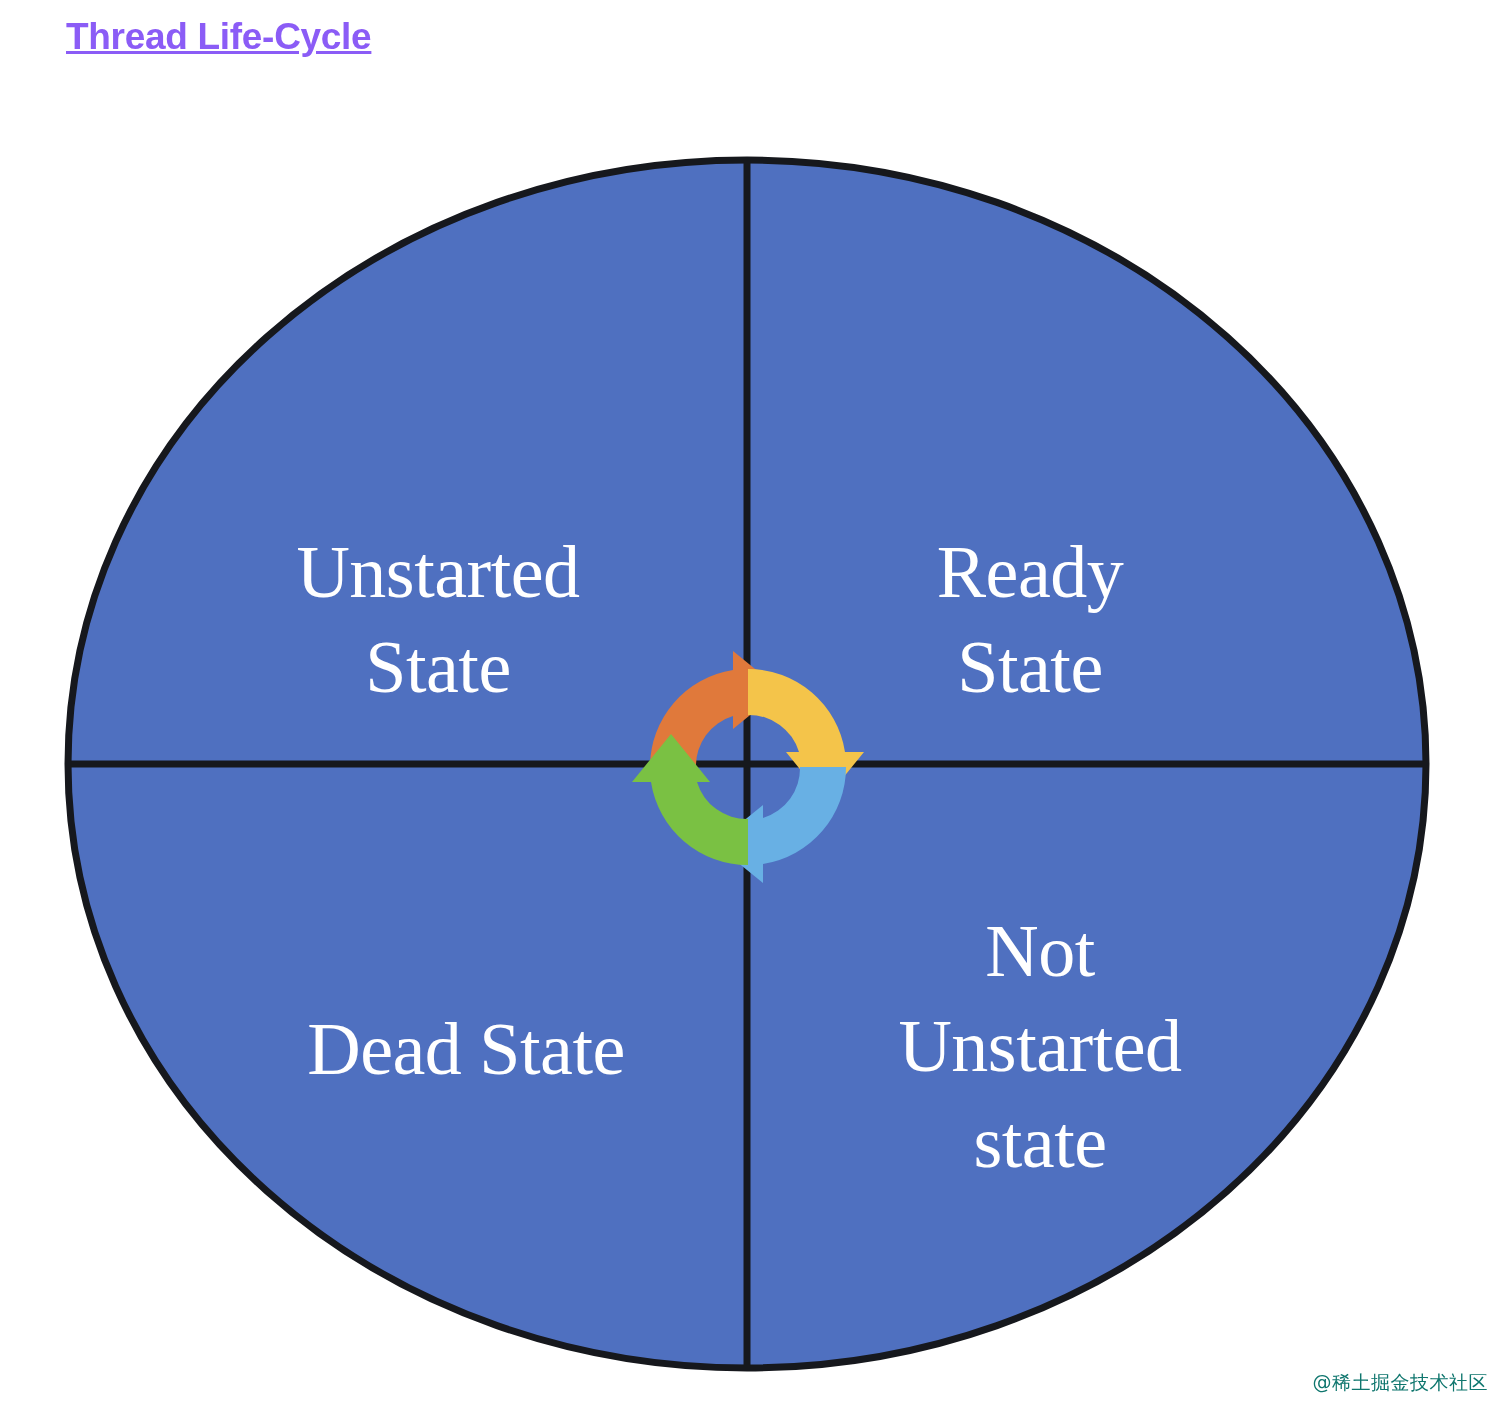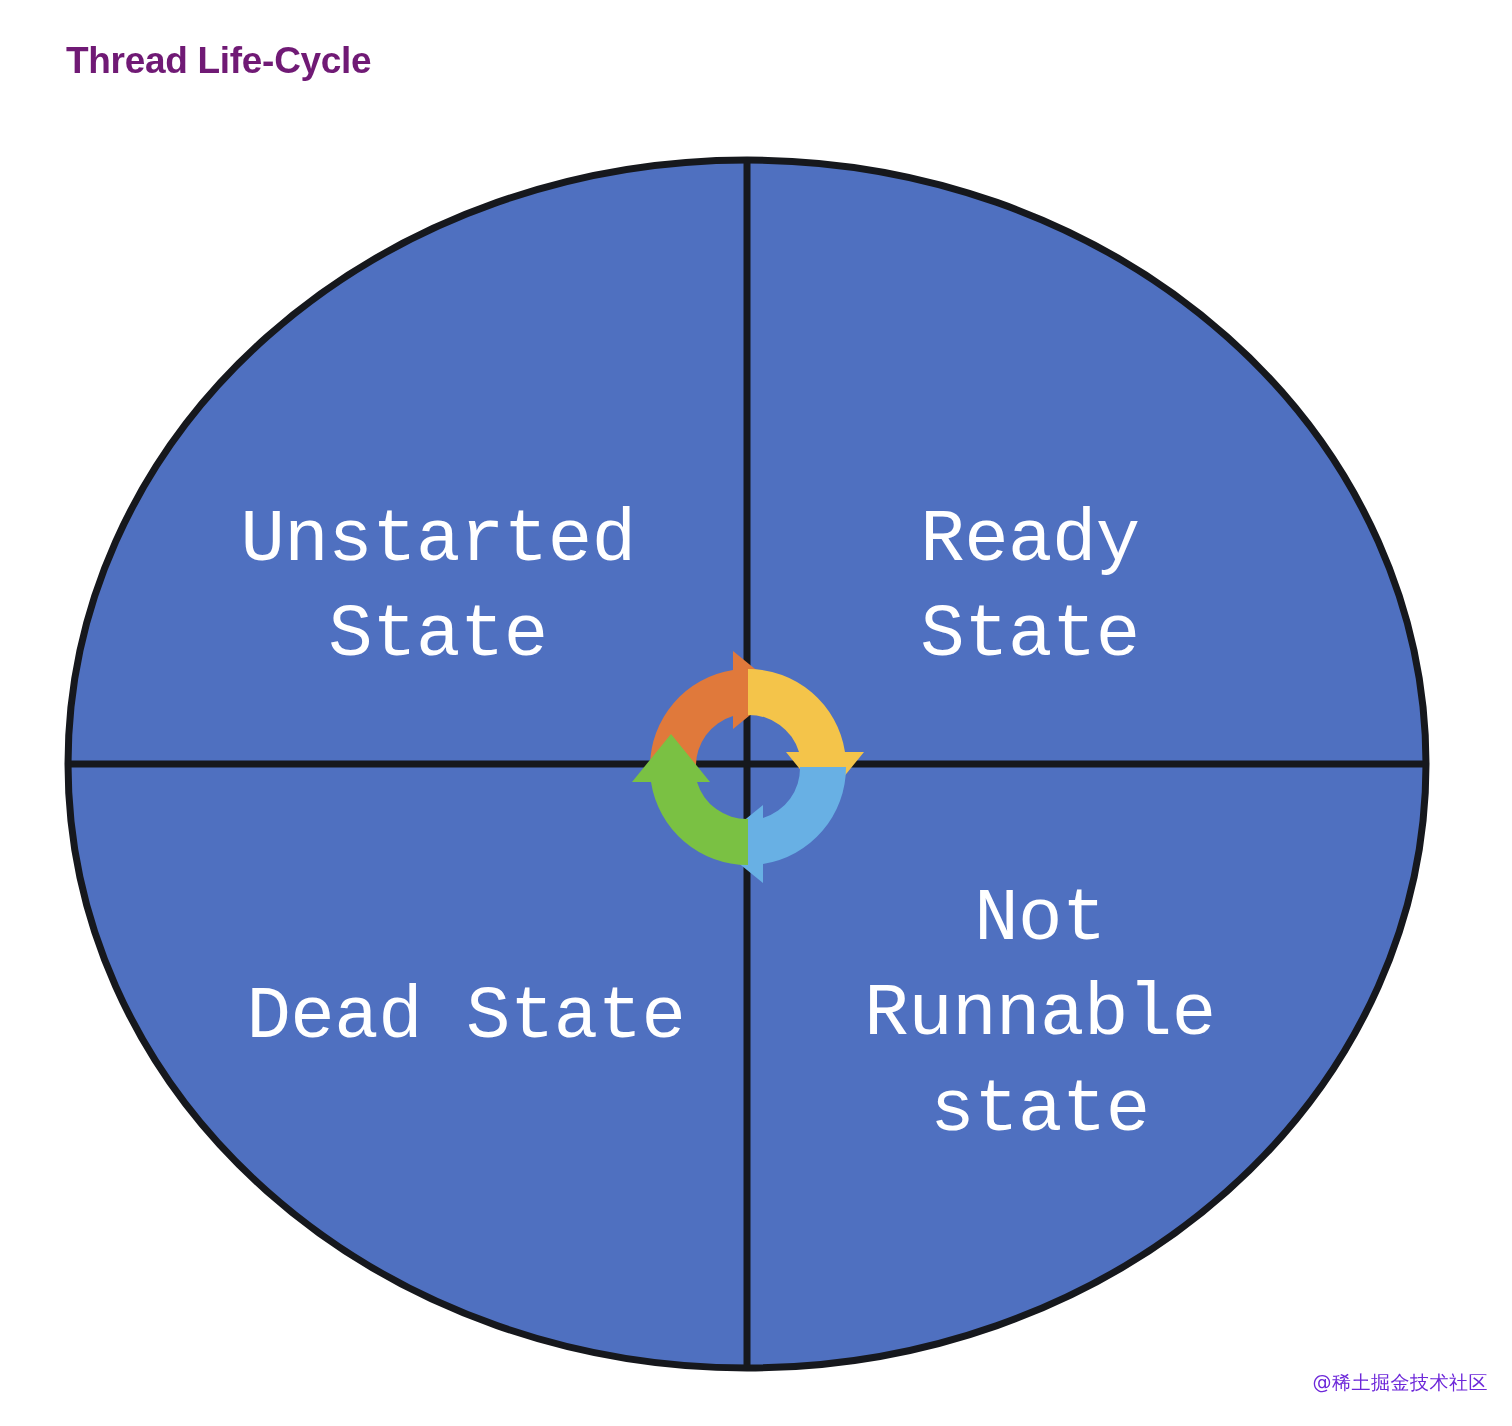--- a/index.html
+++ b/index.html
@@ -12,46 +12,48 @@
     height: 1426px;
     position: relative;
     overflow: hidden;
     font-family: "Liberation Sans", sans-serif;
     -webkit-font-smoothing: antialiased;
   }
 
   #page-title {
     position: absolute;
     left: 66px;
-    top: 40px;
+    top: 16px;
     font-size: 37px;
     font-weight: bold;
-    color: #701a75;
+    color: #8b5cf6;
     letter-spacing: -0.3px;
     white-space: nowrap;
+    text-decoration: underline;
   }
 
   #diagram {
     position: absolute;
     left: 0;
     top: 0;
     width: 1512px;
     height: 1426px;
   }
 
   .quad-label {
     position: absolute;
     color: #ffffff;
-    font-family: Liberation Mono, monospace;
+    font-family: Liberation Serif, serif;
     font-weight: 300;
     font-size: 74px;
     line-height: 1.29;
     text-align: center;
     white-space: pre-line;
     letter-spacing: -0.5px;
+    margin-top: 32px;
   }
 
   
   #label-unstarted {
     left: 148px;
     top: 493px;
     width: 580px;
   }
   
   #label-ready {
@@ -79,21 +81,21 @@
     top: 645px;
     width: 240px;
     height: 244px;
   }
 
   #watermark {
     position: absolute;
     right: 24px;
     bottom: 30px;
     font-size: 19px;
-    color: #6d28d9;
+    color: #0f766e;
     font-family: "DejaVu Sans", sans-serif;
     letter-spacing: 0.5px;
     white-space: nowrap;
   }
 </style>
 </head>
 <body>
 
 <div id="page-title">Thread Life-Cycle</div>
 
@@ -106,21 +108,21 @@
   <line x1="68" y1="764" x2="1426" y2="764" stroke="#16181d" stroke-width="7"></line>
 </svg>
 
 <div class="quad-label" id="label-unstarted">Unstarted
 State</div>
 
 <div class="quad-label" id="label-ready">Ready
 State</div>
 
 <div class="quad-label" id="label-notrunnable">Not
-Runnable
+Unstarted
 state</div>
 
 <div class="quad-label" id="label-dead">Dead State</div>
 
 <svg id="cycle-icon" viewBox="0 0 240 240" xmlns="http://www.w3.org/2000/svg">
 
   <g>
 
     <path fill="#e0793b" d="M 22 120
              A 98 98 0 0 1 105 23

